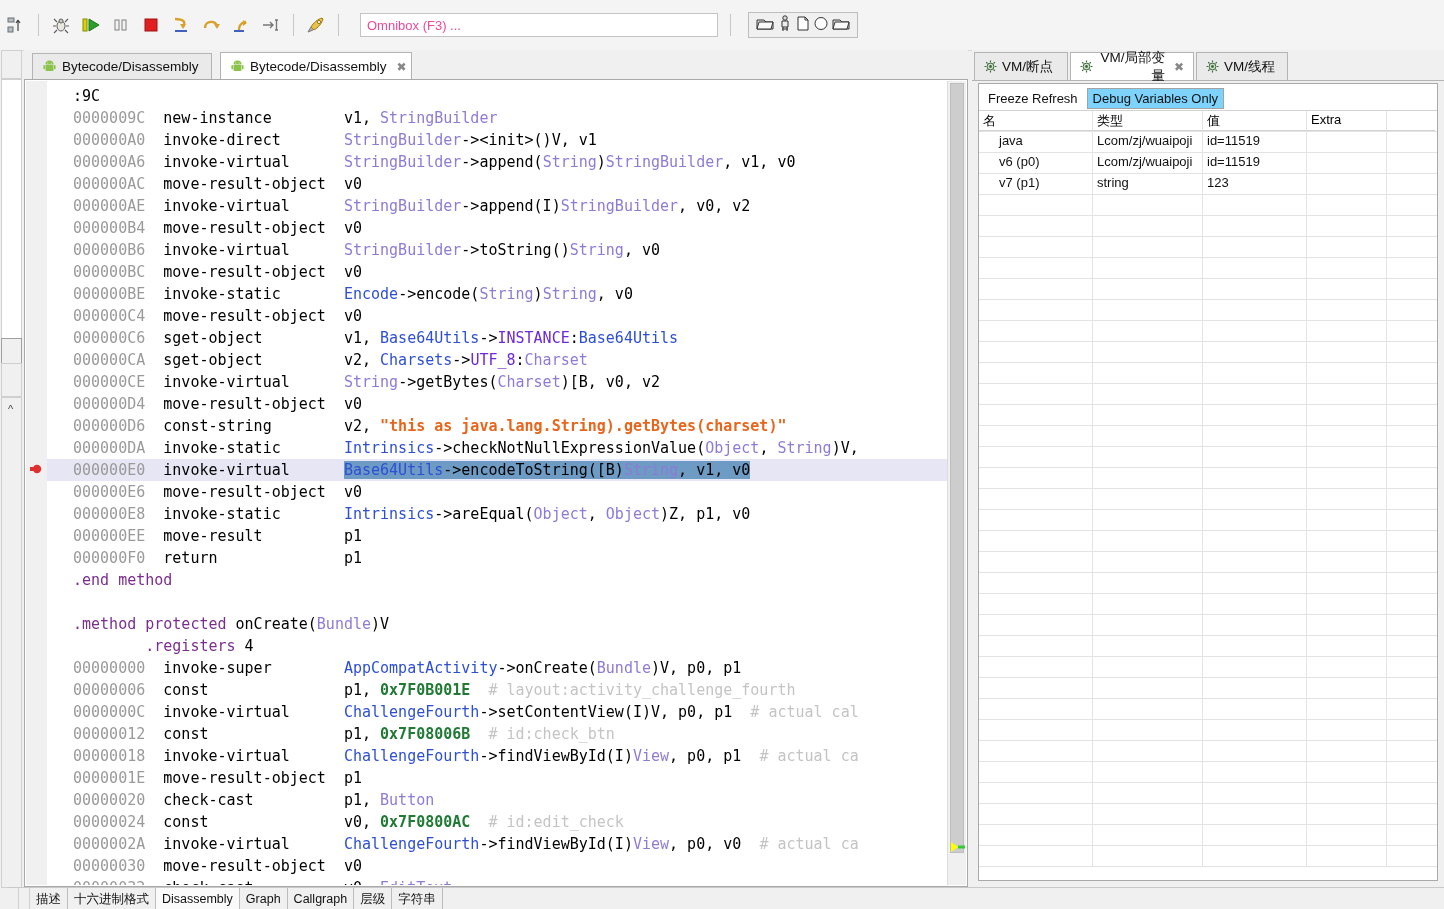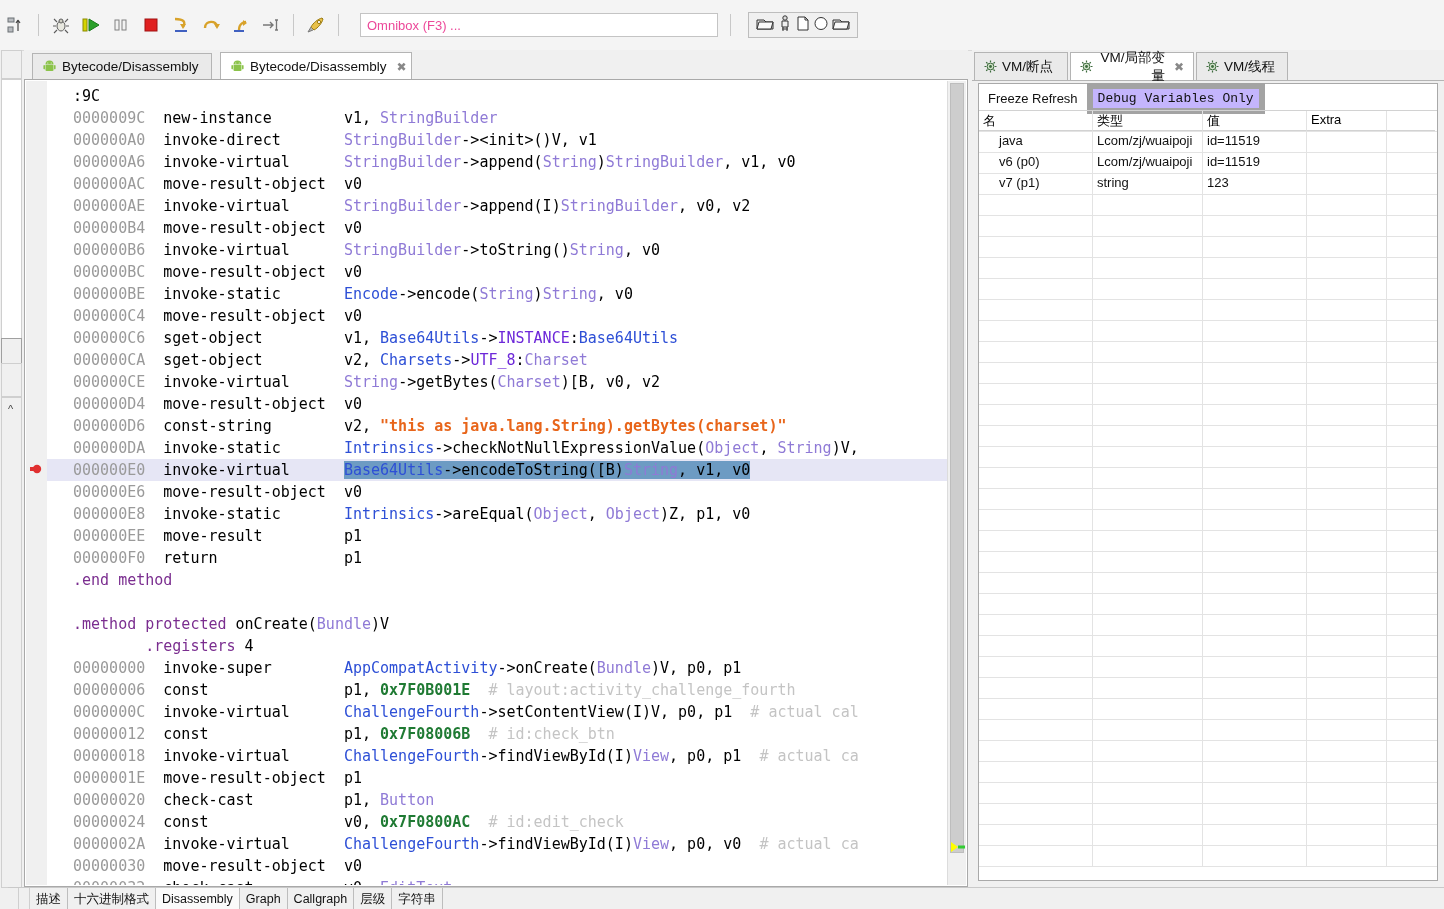--- a/index.html
+++ b/index.html
@@ -123,21 +123,21 @@
   .gear{display:inline-block;width:13px;height:13px;}
   .vars-frame{
     position:absolute;left:6px;top:33px;width:460px;height:798px;
     background:#fff;border:1px solid #a9a9a9;box-sizing:border-box;
   }
   .vars-toolbar{
     position:absolute;left:0;top:0;right:0;height:24px;
     display:flex;align-items:center;gap:4px;padding:2px 4px;background:#fff;
   }
   .vtb-item{font-size:13px;padding:2px 5px;color:#111;}
-  .vtb-item.on{background:#c4b5fd;border:6px solid #a3a3a3;font-family:Liberation Mono, monospace;}
+  .vtb-item.on{background:#7dd3fc;border:1px solid #a3a3a3;}
   .vtable{
     position:absolute;left:0;top:26px;right:0;bottom:0;
     border-top:1px solid #d2d2d2;
   }
   .vrow{display:flex;height:20px;border-bottom:1px solid #e3e3e3;}
   .vcell{
     box-sizing:border-box;border-right:1px solid #e3e3e3;
     font-size:13px;color:#111;padding:1px 4px;overflow:hidden;white-space:nowrap;
   }
   .vhead .vcell{font-weight:normal;color:#000;border-bottom:1px solid #d2d2d2;}

